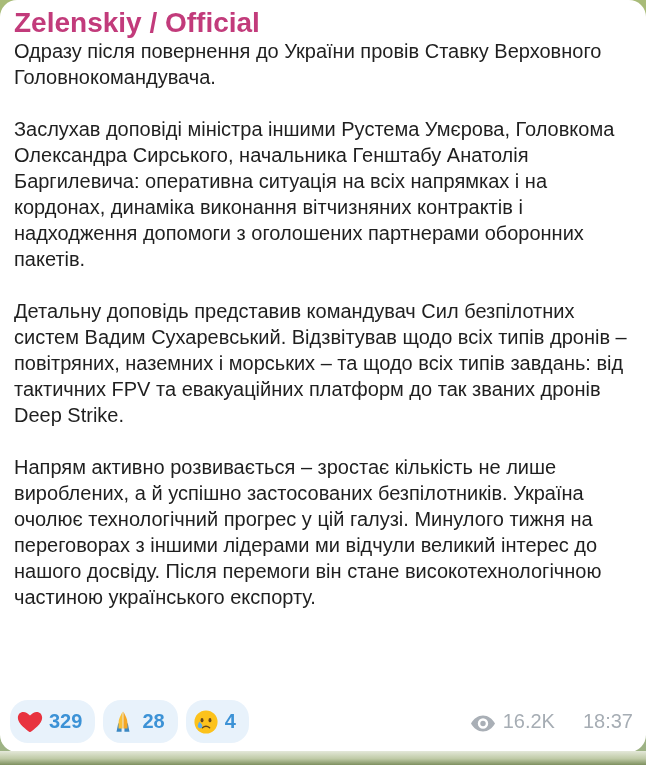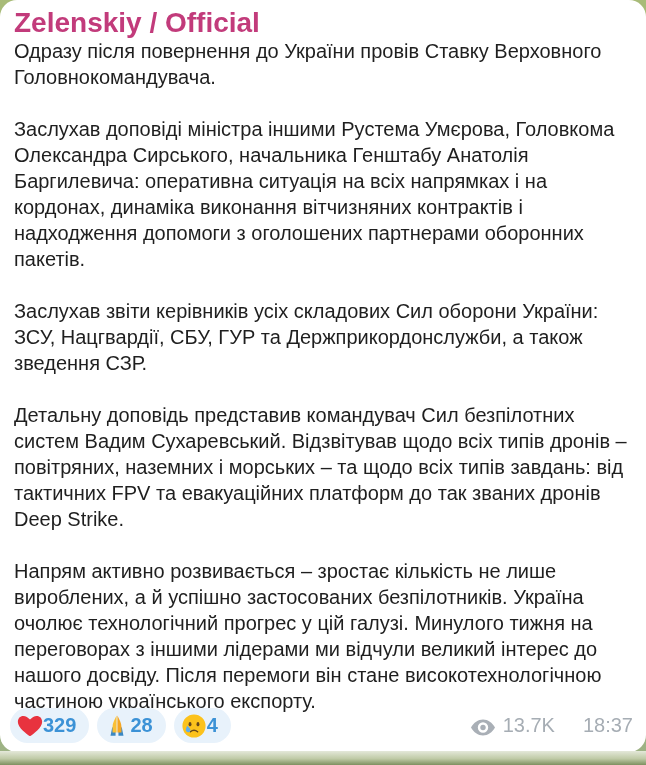--- a/index.html
+++ b/index.html
@@ -38,23 +38,23 @@
   }
   .msg p:last-child { margin-bottom: 16px; }
   .footer-row {
     position: absolute; left: 10px; right: 13px; bottom: 9px;
     display: flex; align-items: center;
   }
   .reactions { display: flex; gap: 8px; }
   .pill {
     background: #e8f2fb;
     border-radius: 18px;
-    height: 35px;
+    height: 43px;
     padding: 0 13px 0 7px;
-    display: flex; align-items: center; gap: 0;
+    display: flex; align-items: center; gap: 6px;
     cursor: pointer;
     user-select: none;
   }
   .pill .emoji { width: 26px; height: 26px; display: block; }
   .pill .count {
     color: #3c92d6;
     font-size: 20px;
     font-weight: bold;
   }
   .meta {
@@ -69,21 +69,20 @@
 </head>
 <body>
 
 <div class="bubble">
 
   <div class="channel-title">Zelenskiy / Official</div>
 
   <div class="msg">
     <p>Одразу після повернення до України провів Ставку Верховного Головнокомандувача.</p>
     <p>Заслухав доповіді міністра іншими Рустема Умєрова, Головкома Олександра Сирського, начальника Генштабу Анатолія Баргилевича: оперативна ситуація на всіх напрямках і на кордонах, динаміка виконання вітчизняних контрактів і надходження допомоги з оголошених партнерами оборонних пакетів.</p>
-    <p>Заслухав звіти керівників усіх складових Сил оборони України: ЗСУ, Нацгвардії, СБУ, ГУР та Держприкордонслужби, а також зведення СЗР.</p>
     <p>Детальну доповідь представив командувач Сил безпілотних систем Вадим Сухаревський. Відзвітував щодо всіх типів дронів – повітряних, наземних і морських – та щодо всіх типів завдань: від тактичних FPV та евакуаційних платформ до так званих дронів Deep Strike.</p>
     <p>Напрям активно розвивається – зростає кількість не лише вироблених, а й успішно застосованих безпілотників. Україна очолює технологічний прогрес у цій галузі. Минулого тижня на переговорах з іншими лідерами ми відчули великий інтерес до нашого досвіду. Після перемоги він стане високотехнологічною частиною українського експорту.</p>
   </div>
 
   <div class="footer-row">
 
     <div class="reactions">
 
       <div class="pill">
         <span class="emoji">
@@ -122,20 +121,20 @@
 
     </div>
 
     <div class="meta">
       <span class="eye">
         <svg viewBox="0 0 24 16" width="24" height="17">
           <path d="M12 0C7.1 0 2.7 3.1 0 8c2.7 4.9 7.1 8 12 8s9.3-3.1 12-8c-2.7-4.9-7.1-8-12-8zm0 13.2A5.2 5.2 0 1 1 12 2.8a5.2 5.2 0 0 1 0 10.4z" fill="#a9afb6"></path>
           <circle cx="12" cy="8" r="2.7" fill="#a9afb6"></circle>
         </svg>
       </span>
-      <span>13.7K</span>
+      <span>16.2K</span>
       <span class="time">18:37</span>
     </div>
 
   </div>
 </div>
 
 <div class="bottom-strip"></div>
 
 </body></html>

